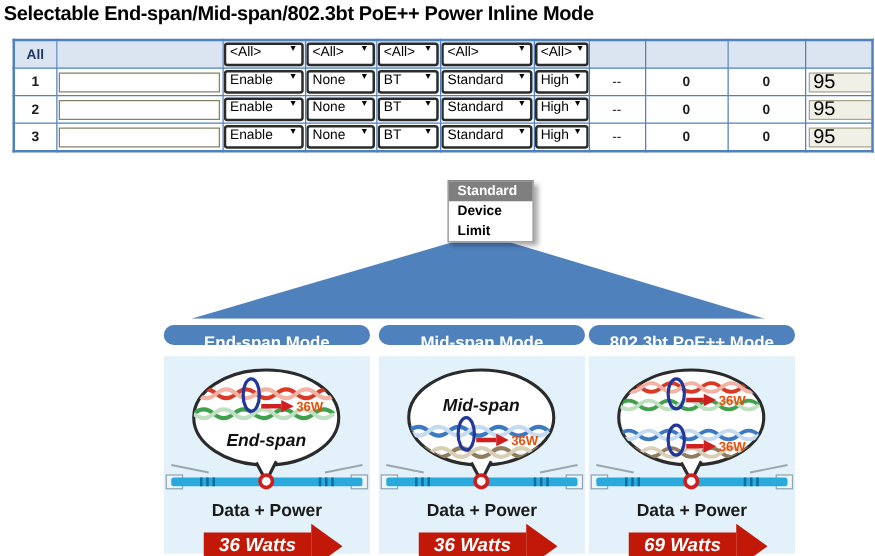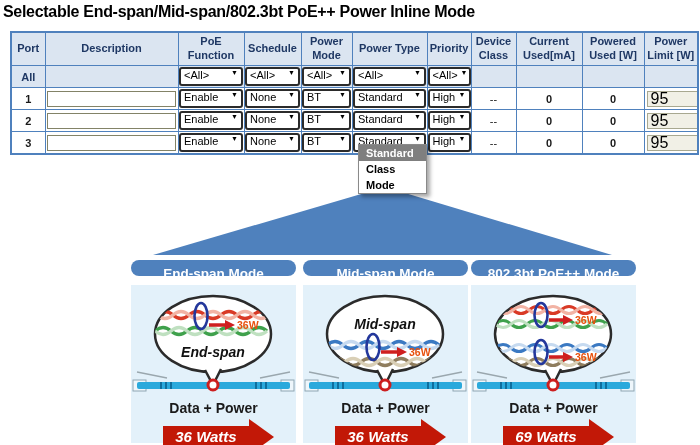--- a/index.html
+++ b/index.html
@@ -70,33 +70,20 @@
       <col style="width:57px">
         <col style="width:51px">
         <col style="width:75px">
       <col style="width:44px">
         <col style="width:45px">
         <col style="width:66px">
       <col style="width:62px">
         <col style="width:54px">
     </colgroup>
     <tbody>
-        <tr>
-      <th class="hdr">Port</th>
-      <th class="hdr">Description</th>
-      <th class="hdr">PoE Function</th>
-      <th class="hdr">Schedule</th>
-      <th class="hdr">Power Mode</th>
-      <th class="hdr">Power Type</th>
-      <th class="hdr">Priority</th>
-      <th class="hdr">Device Class</th>
-      <th class="hdr">Current Used[mA]</th>
-      <th class="hdr">Powered Used [W]</th>
-      <th class="hdr">Power Limit [W]</th>
-    </tr>
     <tr class="allrow">
       <td class="portcell">All</td>
       <td></td>
       <td>
             <div class="dd" style="width:54px">
               <span>&lt;All&gt;</span>
               <span class="caret">▼</span>
             </div>
           </td>
       <td>
@@ -255,22 +242,22 @@
       <td class="val">0</td>
       <td>
             <input class="lim" type="text" value="95" style="">
           </td>
     </tr>
   </tbody>
     </table>
 
   <div class="menu">
     <div class="menu-item selected">Standard</div>
-    <div class="menu-item">Class</div>
-    <div class="menu-item">Mode</div>
+    <div class="menu-item">Device</div>
+    <div class="menu-item">Limit</div>
   </div>
 
   <svg class="tri" width="465" height="70">
     <polygon points="235,2 462,70 3,70" style="fill:var(--accent_blue)"></polygon>
   </svg>
 
   <div class="panel" style="left:131px">
     <div class="panel-header">End-span Mode</div>
     <div class="panel-body">
       <svg width="165" height="110" viewBox="0 0 165 110">

